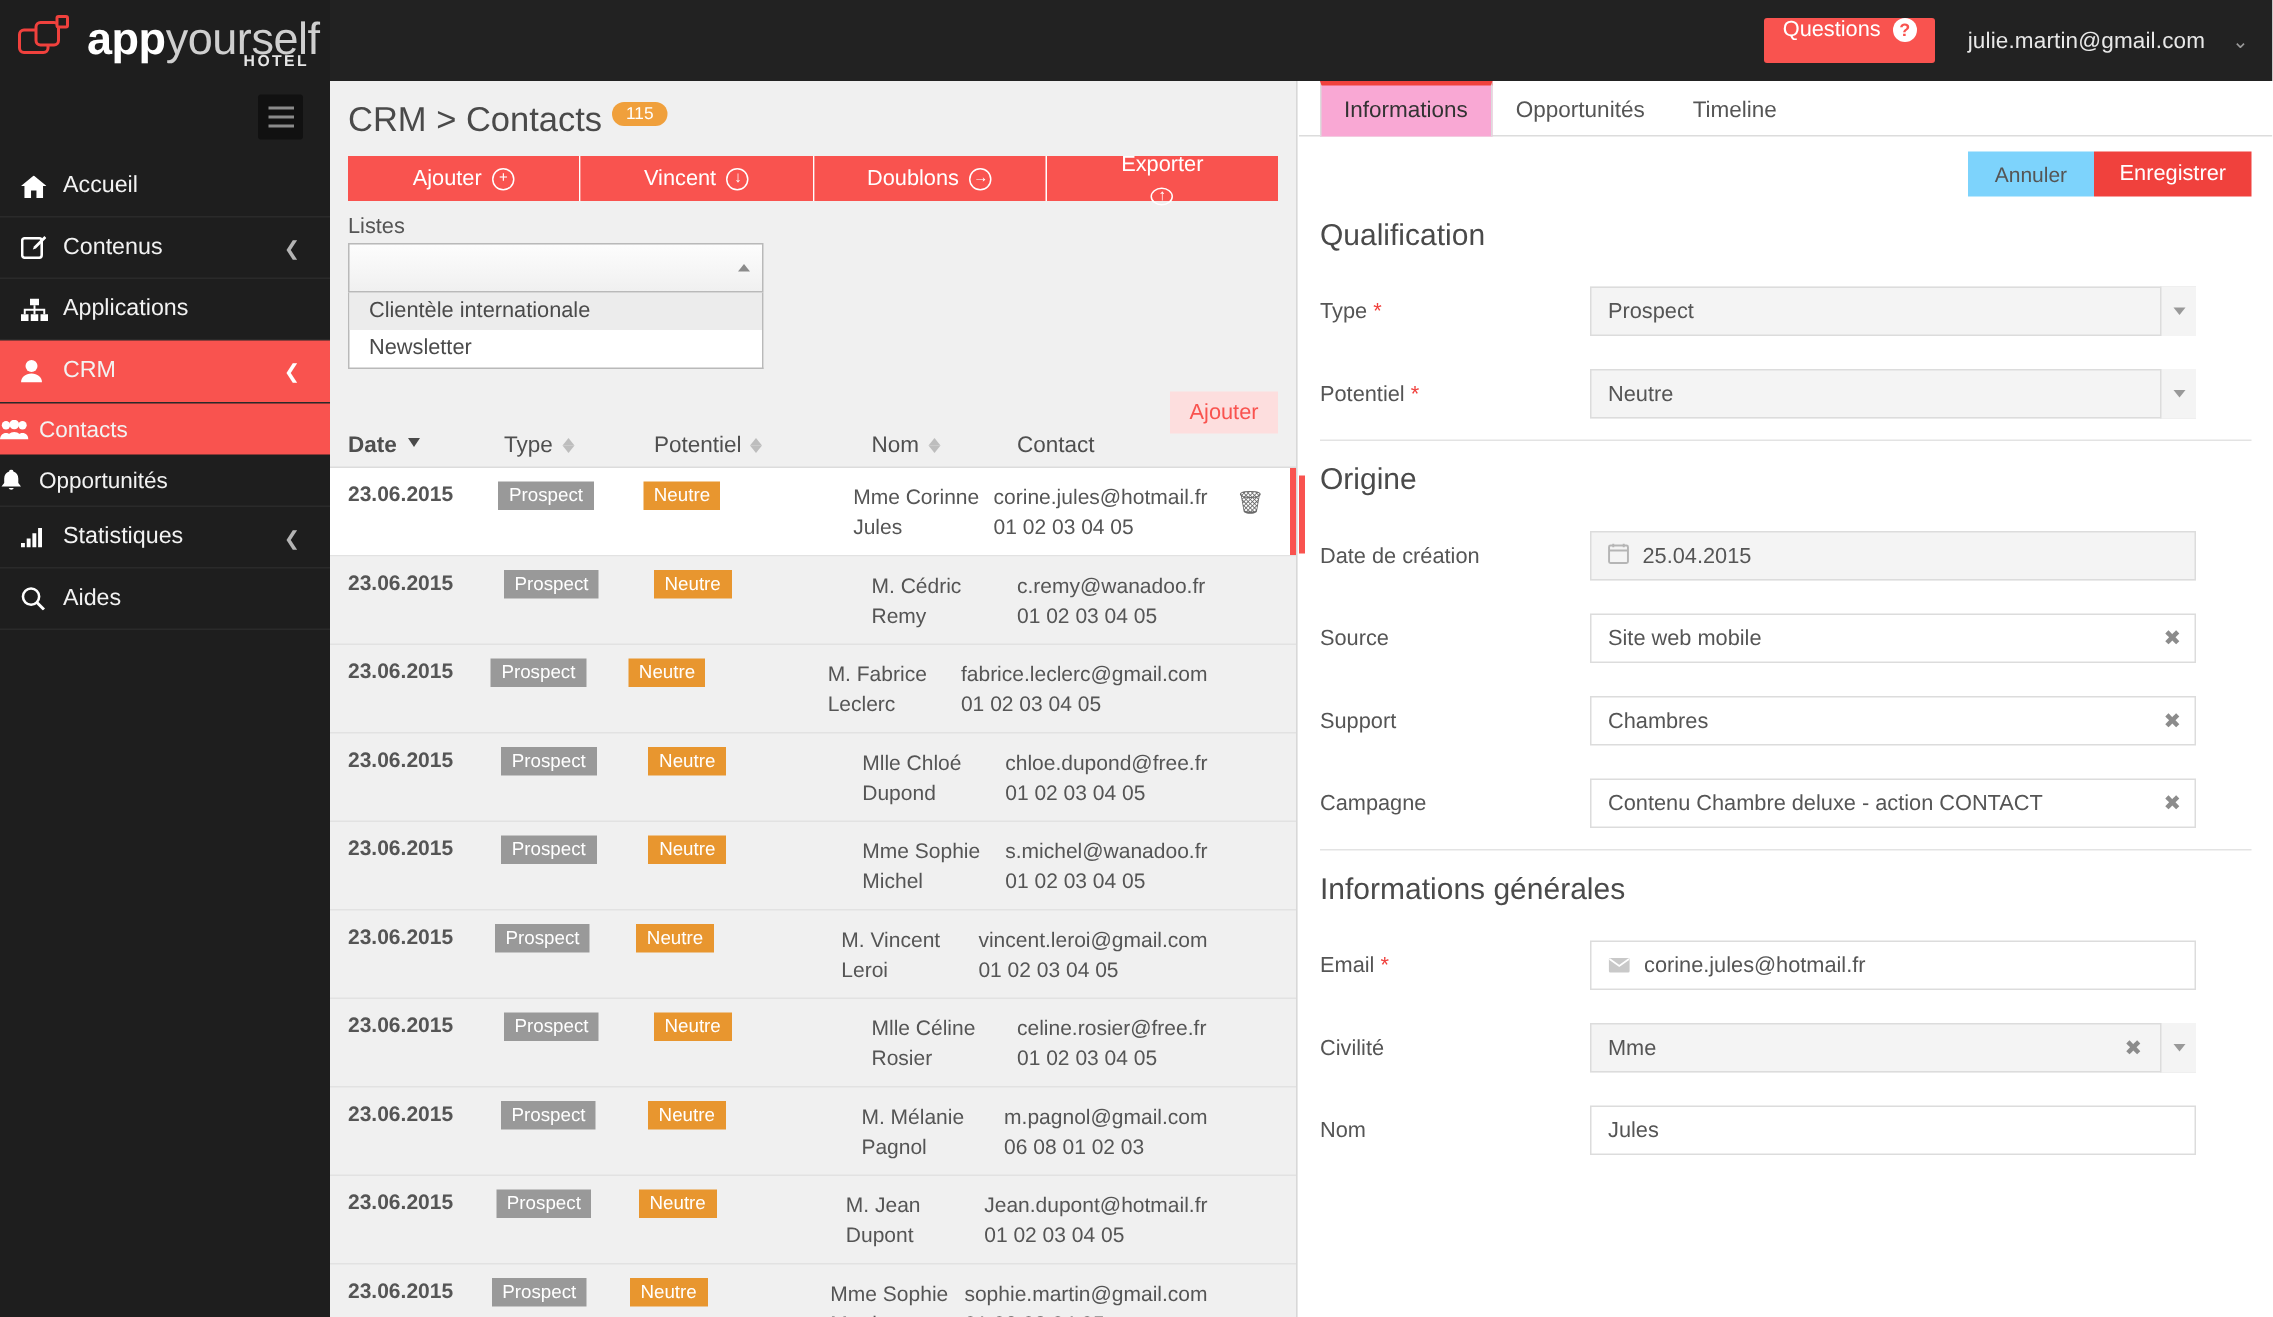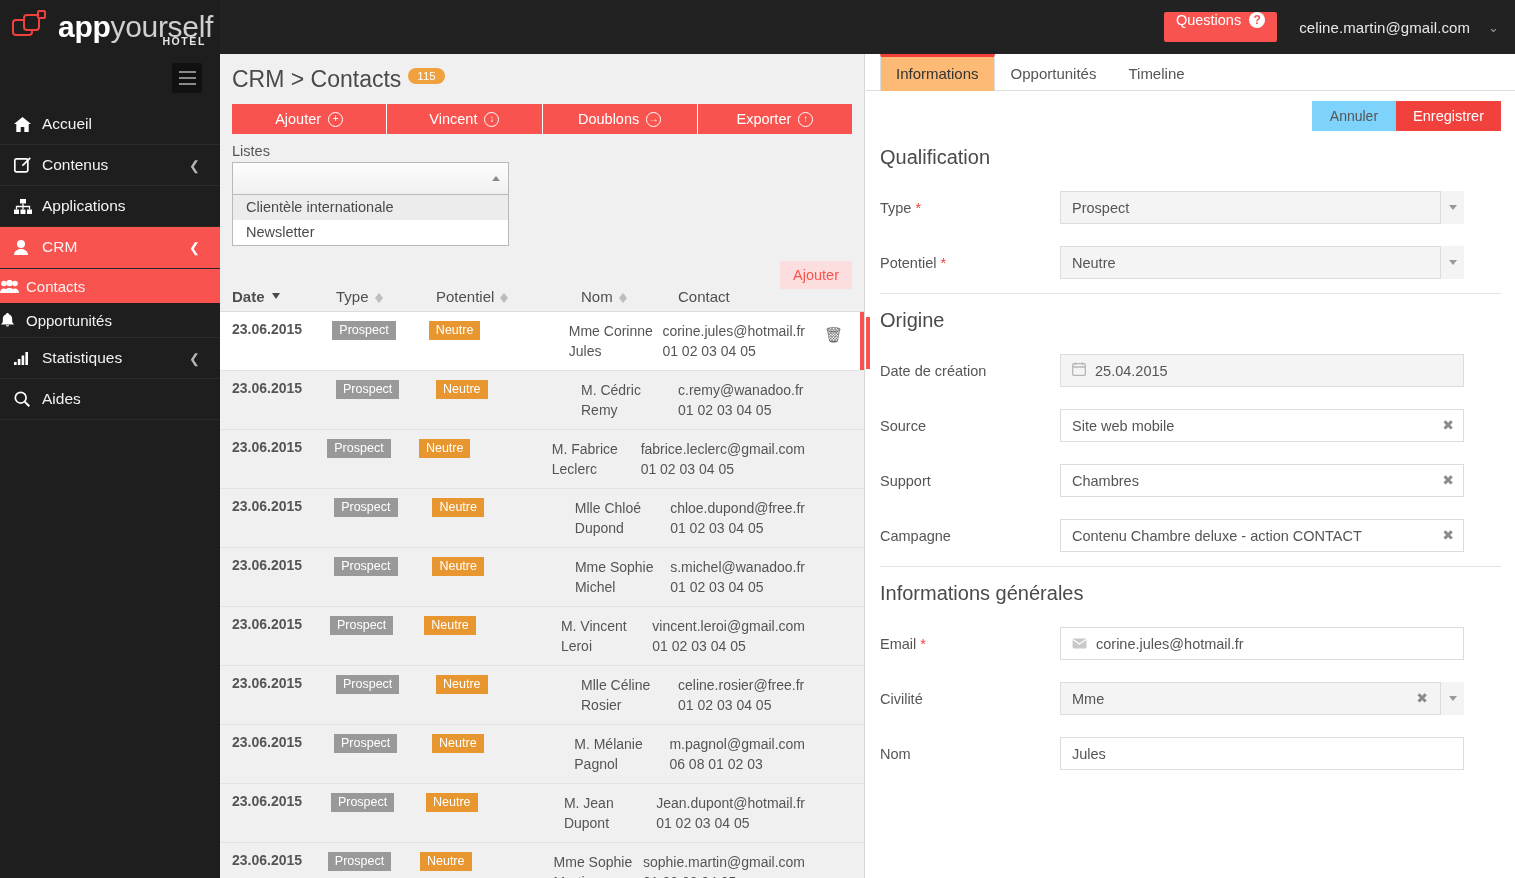--- a/index.html
+++ b/index.html
@@ -106,21 +106,21 @@
     border-radius: 9px; padding: 2px 9px; margin-left: 7px; margin-top: 2px;
     display: inline-block;
   }
   .action-row { display: flex; margin: 6px 12px 0 12px; }
   .action-btn {
     flex: 1; background: #f9534f; color: #ffffff; height: 30px;
     display: flex; align-items: center; justify-content: center; gap: 7px;
     font-size: 14.5px; border: none; border-right: 1px solid #ffffff; cursor: pointer;
     font-family: "Liberation Sans", sans-serif;
   }
-  .action-btn:last-child { border-right: none; }
+  .action-btn:last-child { border-right: none; flex-direction: column; }
   .act-ico {
     width: 15px; height: 15px; border: 1.3px solid #ffffff; border-radius: 50%;
     display: flex; align-items: center; justify-content: center;
     font-size: 10px; line-height: 1;
   }
   .listes-label { margin: 9px 0 0 12px; font-size: 14.5px; color: #555555; }
 
   .select-wrap { position: relative; margin: 3px 0 0 12px; width: 277px; }
   .select-box {
     height: 33px; background: linear-gradient(#fdfdfd,#f0f0f0);
@@ -203,21 +203,21 @@
   .tabs {
     display: flex; height: 37px; border-bottom: 1px solid #dcdcdc;
     padding-left: 14px; background: #ffffff;
   }
   .tab {
     padding: 0 15px; height: 37px; line-height: 37px; font-size: 15px;
     color: #555555; cursor: pointer; border: 1px solid transparent; border-bottom: none;
   }
   .tab.active {
     color: #333333; border-color: #dcdcdc; border-top: 3px solid #f0413d;
-    line-height: 33px; background: #fdba74; margin-bottom: -1px;
+    line-height: 33px; background: #f9a8d4; margin-bottom: -1px;
   }
   .save-row {
     display: flex; justify-content: flex-end; gap: 0; padding: 10px 14px 0 0;
   }
   .btn-cancel {
     background: #7dd3fc; color: #555555; border: none; font-size: 14px;
     padding: 0 18px; height: 30px; cursor: pointer;
     font-family: Liberation Sans, sans-serif;
   }
   .btn-save {
@@ -385,21 +385,21 @@
         <span>Aides</span>
       </div>
     </div>
   </div>
 
   <div class="topbar">
     <button class="questions-btn">
       <span>Questions</span>
       <span class="q-circle">?</span>
     </button>
-    <span class="user-email">celine.martin@gmail.com</span>
+    <span class="user-email">julie.martin@gmail.com</span>
     <span class="user-caret">⌄</span>
   </div>
 
   <div class="list-panel">
 
     <div class="page-title-row">
       <span class="page-title">CRM &gt; Contacts</span>
       <span class="count-badge">115</span>
     </div>
 

